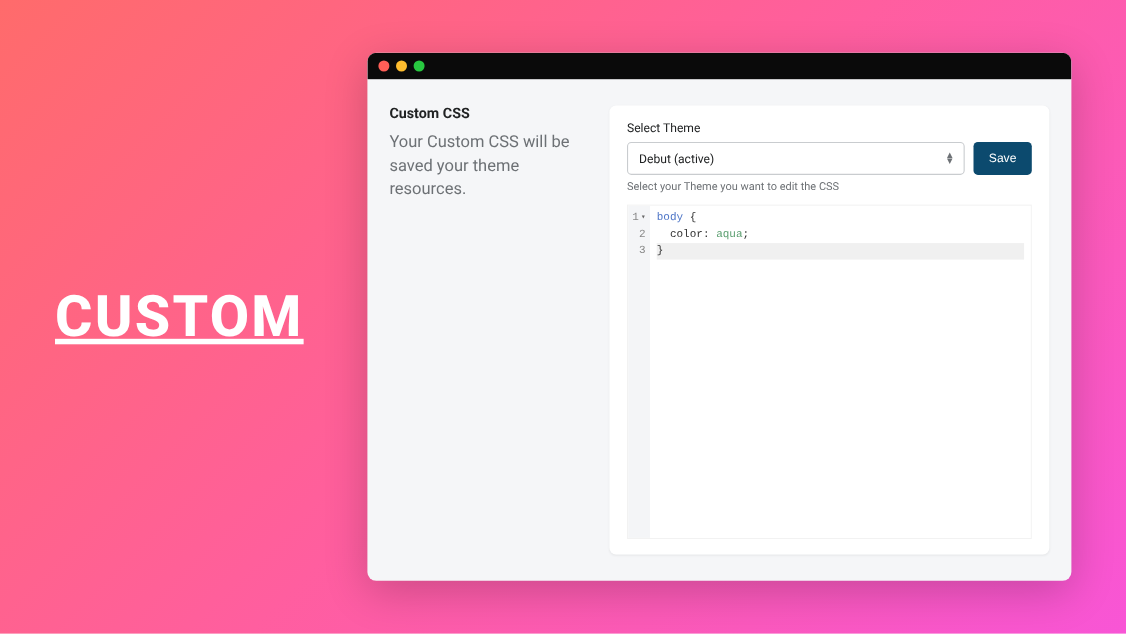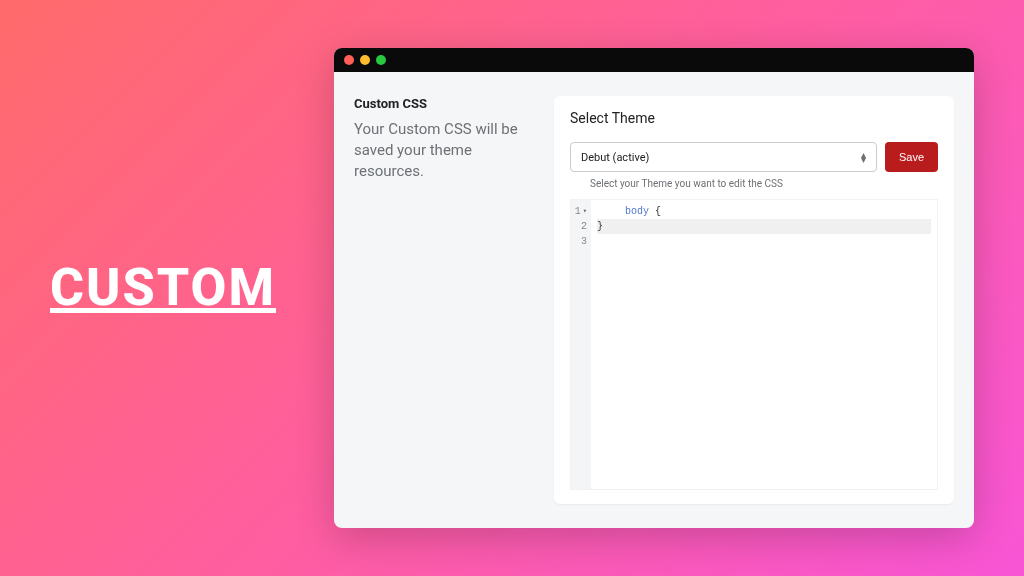--- a/index.html
+++ b/index.html
@@ -79,23 +79,23 @@
     .right-pane {
       flex: 1;
       background: white;
       border-radius: 6px;
       padding: 14px 16px;
       box-shadow: 0 1px 2px rgba(0,0,0,0.05);
       display: flex;
       flex-direction: column;
     }
     .field-label {
-      font-size: 14px;
+      font-size: 11px;
       color: #202223;
-      margin-bottom: 16px;
+      margin-bottom: 6px;
     }
     .select-row {
       display: flex;
       gap: 8px;
       align-items: stretch;
       margin-bottom: 6px;
     }
     .select-box {
       flex: 1;
       border: 1px solid #c9cccf;
@@ -111,34 +111,33 @@
       cursor: pointer;
     }
     .select-arrow {
       color: #6d7175;
       font-size: 10px;
       display: flex;
       flex-direction: column;
       line-height: 5px;
     }
     .save-btn {
-      background: #b91c1c;
+      background: #0c4a6e;
       color: white;
       border: none;
       border-radius: 4px;
       padding: 0 14px;
       font-size: 11px;
       font-weight: 500;
       cursor: pointer;
     }
     .helper-text {
       font-size: 10px;
       color: #6d7175;
       margin-bottom: 10px;
-      margin-left: 20px;
     }
     .editor {
       flex: 1;
       border: 1px solid rgba(0,0,0,0.05);
       display: flex;
       font-family: Menlo, Monaco, "Courier New", monospace;
       font-size: 10px;
       overflow: hidden;
     }
     .gutter {
@@ -169,21 +168,21 @@
       line-height: 15px;
       position: relative;
     }
     .code-line {
       height: 15px;
       white-space: pre;
     }
     .code-line.active {
       background: #f0f0f0;
     }
-    .tok-selector { color: #4f76c7; margin-left: 28px; }
+    .tok-selector { color: #4f76c7; }
     .tok-prop { color: #333; }
     .tok-value { color: #5a9e6f; }
   </style>
 </head>
 <body>
 
 <div class="hero-text">
   <div>CUSTOM</div>
 </div>
 
@@ -219,18 +218,19 @@
             </div>
             <div class="gutter-line">
               <span>2</span>
             </div>
             <div class="gutter-line">
               <span>3</span>
             </div>
           </div>
         <div class="code" id="code">
             <div class="code-line"><span class="tok-selector">body</span><span> {</span></div>
+            <div class="code-line"><span>  </span><span class="tok-prop">color</span><span>: </span><span class="tok-value">aqua</span><span>;</span></div>
             <div class="code-line active"><span>}</span></div>
           </div>
       </div>
     </div>
   </div>
 </div>
 
 </body></html>

